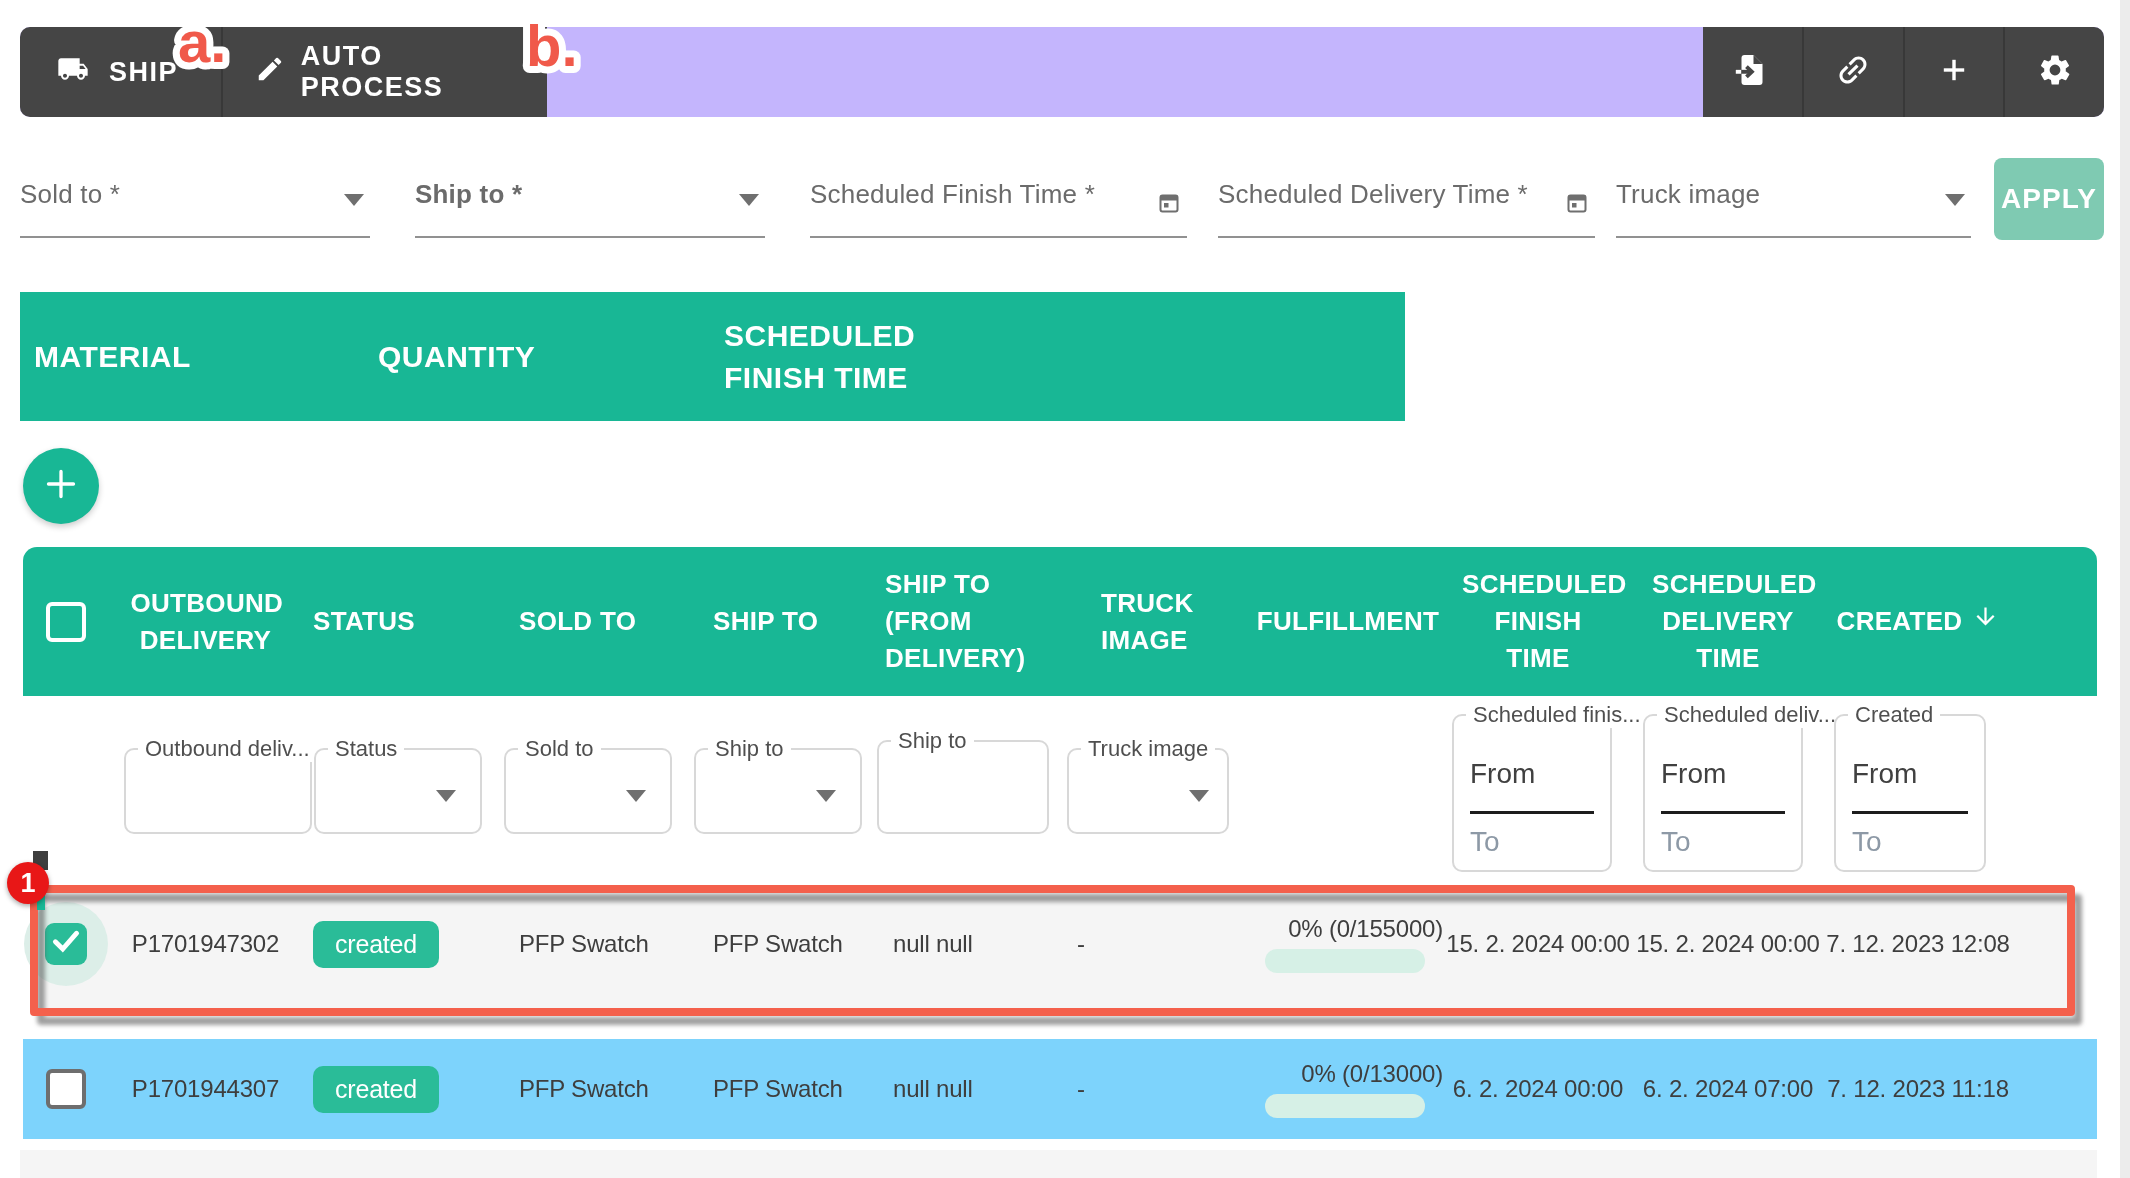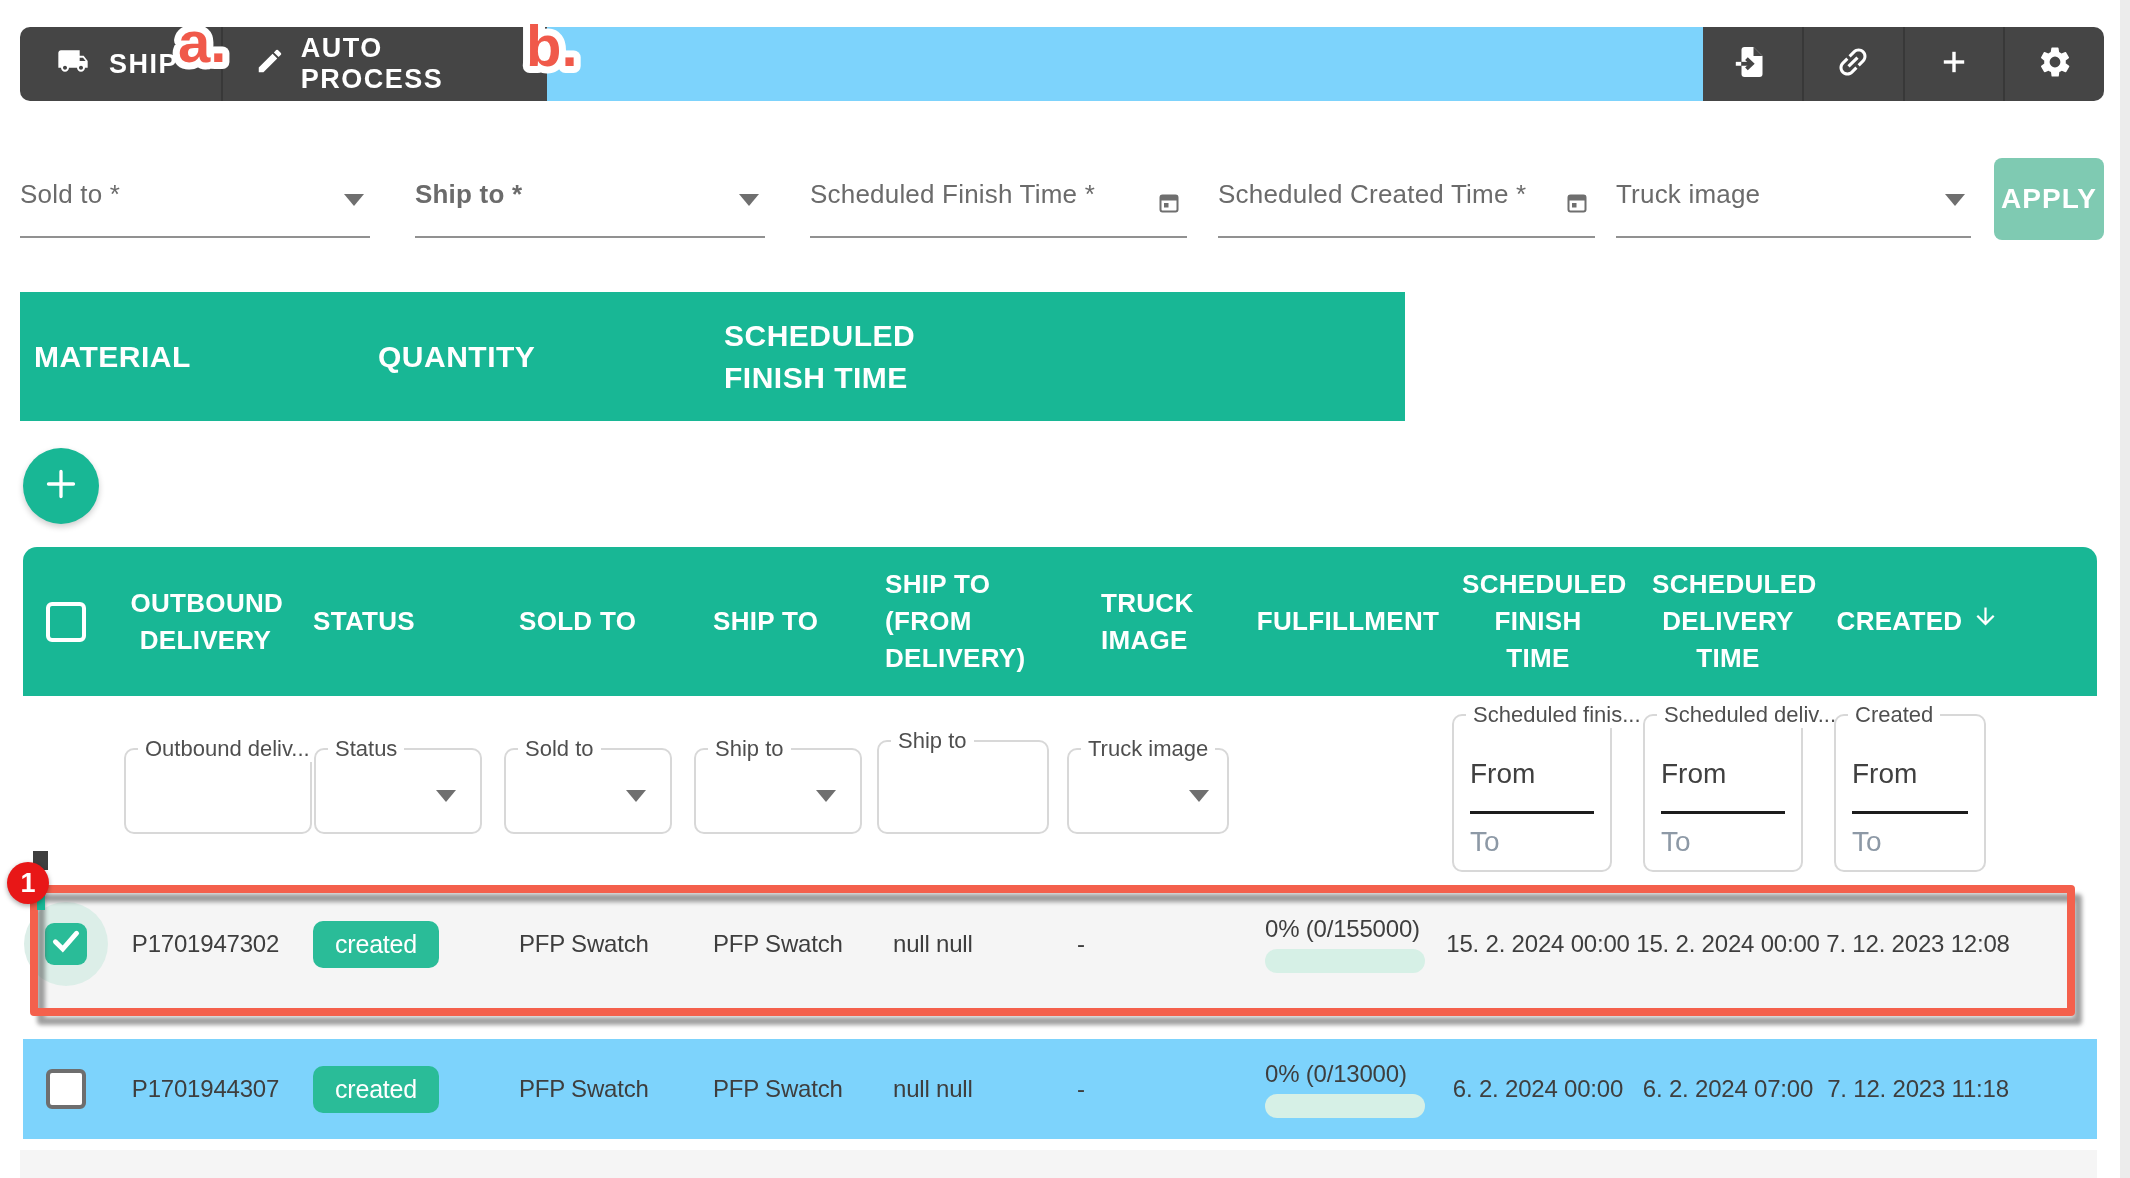--- a/index.html
+++ b/index.html
@@ -2,21 +2,21 @@
 <html><head>
 <meta charset="utf-8">
 <style>
   * { margin:0; padding:0; box-sizing:border-box; }
   html,body { background:#fff; }
   body { font-family:"Liberation Sans", sans-serif; }
   #screen { position:relative; width:2130px; height:1178px; background:#fff; overflow:hidden; }
   .abs { position:absolute; }
 
   
-  #toolbar { left:20px; top:27px; width:2084px; height:74px; background:#7dd3fc; border-radius:20px; }
+  #toolbar { left:20px; top:27px; width:2084px; height:90px; background:#c4b5fd; border-radius:10px; }
   .tb-left { position:absolute; left:0; top:0; width:527px; height:100%; background:#454545; border-radius:10px 0 0 10px; display:flex; align-items:stretch; }
   .tb-btn { display:flex; align-items:center; gap:16px; color:#fff; font-weight:bold; font-size:27px; letter-spacing:1.5px; cursor:pointer; }
   .tb-btn.ship { padding:0 43px 0 33px; }
   .tb-btn.auto { padding:0 40px 0 32px; }
   .tb-div { width:2px; background:#383838; }
   .tb-right { position:absolute; right:0; top:0; width:401px; height:100%; background:#454545; border-radius:0 10px 10px 0; display:flex; }
   .tb-icell { flex:1; display:flex; align-items:center; justify-content:center; cursor:pointer; }
   .tb-icell + .tb-icell { border-left:2px solid #383838; }
 
   
@@ -71,21 +71,21 @@
   #row2 { top:1039px; height:100px; background:#7dd3fc; }
   .cell-l { text-align:left; }
   .cell-c { text-align:center; }
   .pl10 { padding-left:10px; } .pl12 { padding-left:12px; } .pl14 { padding-left:14px; }
   .pl20 { padding-left:20px; } .pl26 { padding-left:26px; } .pl30 { padding-left:30px; } .pl38 { padding-left:38px; }
   .badge { display:inline-block; background:#2abc98; color:#fff; border-radius:10px; padding:9px 22px; font-size:25px; }
   .cb-un { width:40px; height:40px; border:4px solid #6e6e6e; border-radius:6px; margin:0 auto; background:#fff; cursor:pointer; }
   .cb-halo { width:84px; height:84px; border-radius:50%; background:#dceee8; margin:0 auto;
              display:flex; align-items:center; justify-content:center; cursor:pointer; }
   .cb-ck { width:42px; height:42px; border-radius:9px; background:#2abc98; display:flex; align-items:center; justify-content:center; }
-  .ful { padding-left:12px; }
+  .ful { padding-left:12px;text-align:right; }
   .ful .t { font-size:24px; }
   .ful .bar { width:160px; height:24px; border-radius:12px; background:#d6f0e6; margin-top:6px; position:relative; overflow:hidden; }
   .ful .fill { position:absolute; left:0; top:0; bottom:0; background:#2abc98; width:0%; }
 
   
   #row1-frame { left:30px; top:885px; width:2045px; height:131px; border:8px solid #f4604c; border-radius:4px;
                 z-index:20; pointer-events:none; filter:drop-shadow(7px 9px 2px rgba(80,80,80,0.55)); }
   #cursor-top { left:33px; top:851px; width:15px; height:19px; background:#3e3e3e; z-index:21; }
   #cursor-stem { left:37px; top:876px; width:8px; height:34px; background:#18b795; z-index:21; }
   #row-marker { left:7px; top:862px; width:42px; height:42px; border-radius:50%; background:#e81717; color:#fff;
@@ -179,21 +179,21 @@
     <span class="lbl">Scheduled Finish Time *</span>
     <span class="cal">
       <svg width="24" height="26" viewBox="0 0 24 24">
           <rect x="3.5" y="4.5" width="17" height="16" rx="2" fill="none" stroke="#6f6f6f" stroke-width="2"></rect>
           <rect x="3.5" y="4.5" width="17" height="5" fill="#6f6f6f"></rect>
           <rect x="7" y="12" width="4.5" height="4.5" fill="#6f6f6f"></rect>
         </svg>
     </span>
   </div>
   <div class="tfield" style="left:1218px; width:377px;">
-    <span class="lbl">Scheduled Created Time *</span>
+    <span class="lbl">Scheduled Delivery Time *</span>
     <span class="cal">
       <svg width="24" height="26" viewBox="0 0 24 24">
           <rect x="3.5" y="4.5" width="17" height="16" rx="2" fill="none" stroke="#6f6f6f" stroke-width="2"></rect>
           <rect x="3.5" y="4.5" width="17" height="5" fill="#6f6f6f"></rect>
           <rect x="7" y="12" width="4.5" height="4.5" fill="#6f6f6f"></rect>
         </svg>
     </span>
   </div>
   <div class="tfield" style="left:1616px; width:355px;">
     <span class="lbl">Truck image</span>

